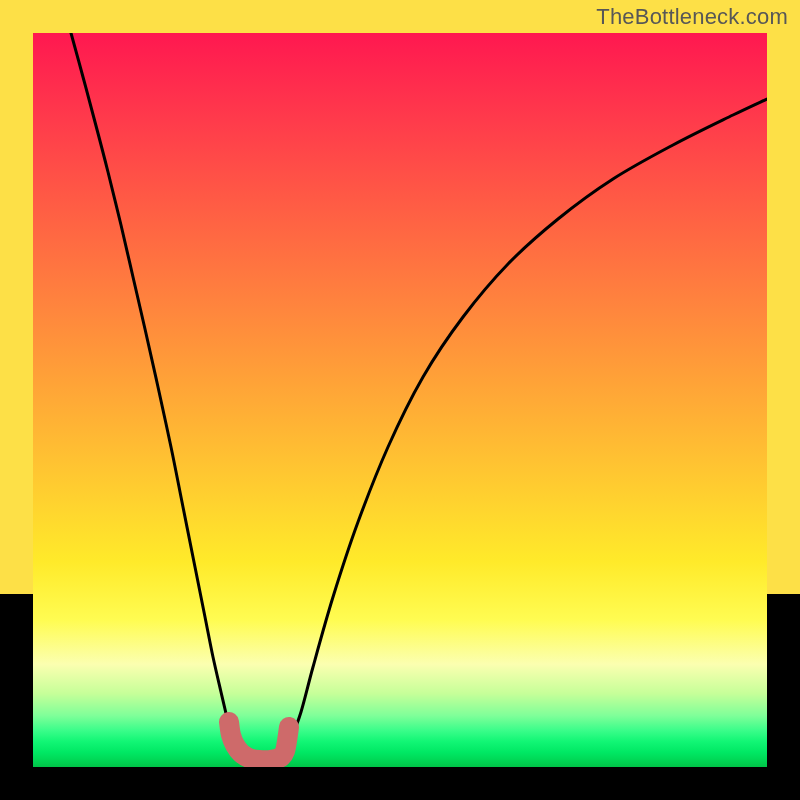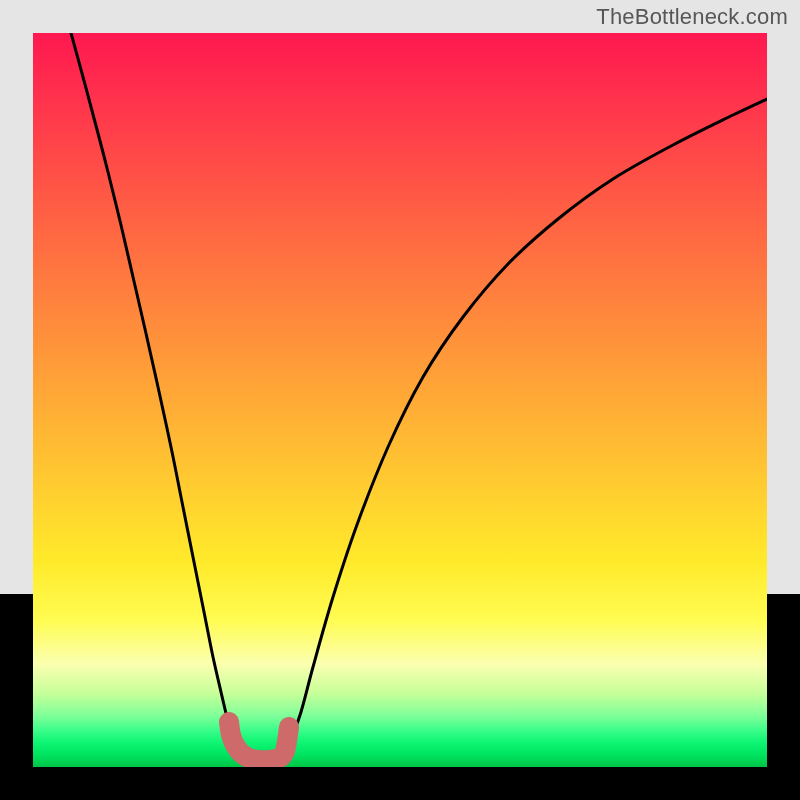--- a/index.html
+++ b/index.html
@@ -10,21 +10,21 @@
     background: #000;
     overflow: hidden;
     font-family: Arial, Helvetica, sans-serif;
   }
   .frame {
     position: absolute;
     top: 0;
     left: 0;
     width: 800px;
     height: 594px;
-    background: #e5e5e5;
+    background: #fde047;
   }
   .watermark {
     position: absolute;
     top: 4px;
     right: 12px;
     color: #575757;
     font-size: 22px;
     font-weight: 500;
     letter-spacing: 0.2px;
   }

